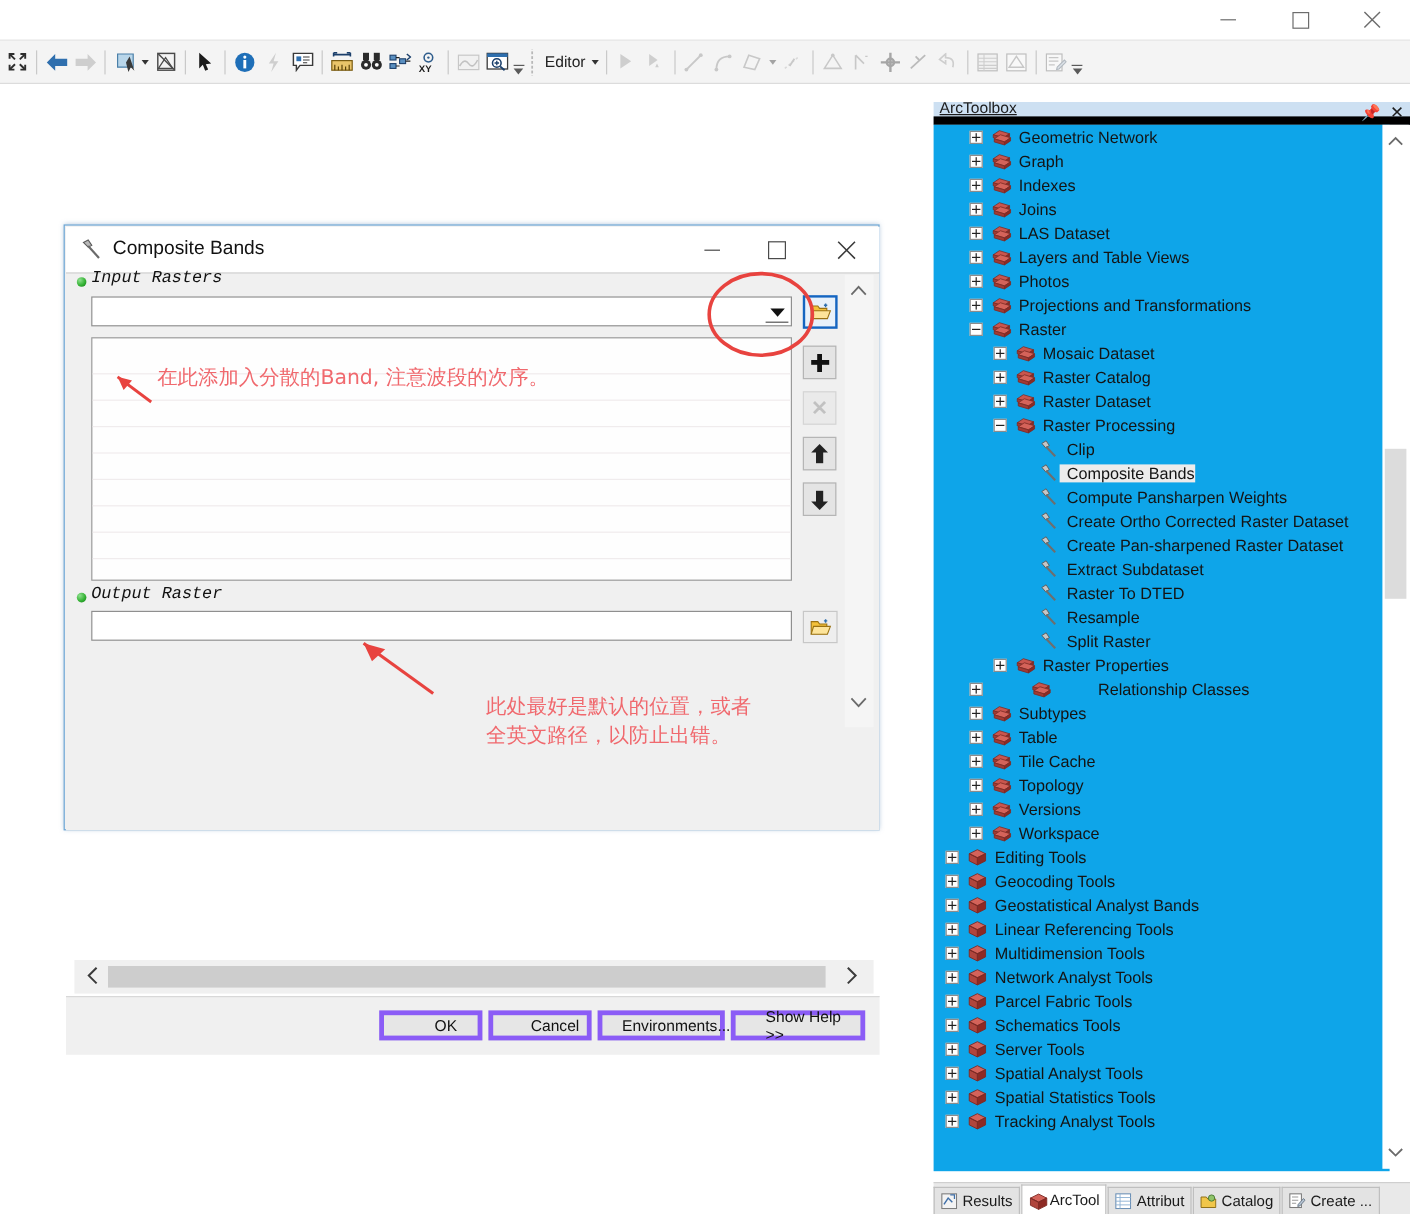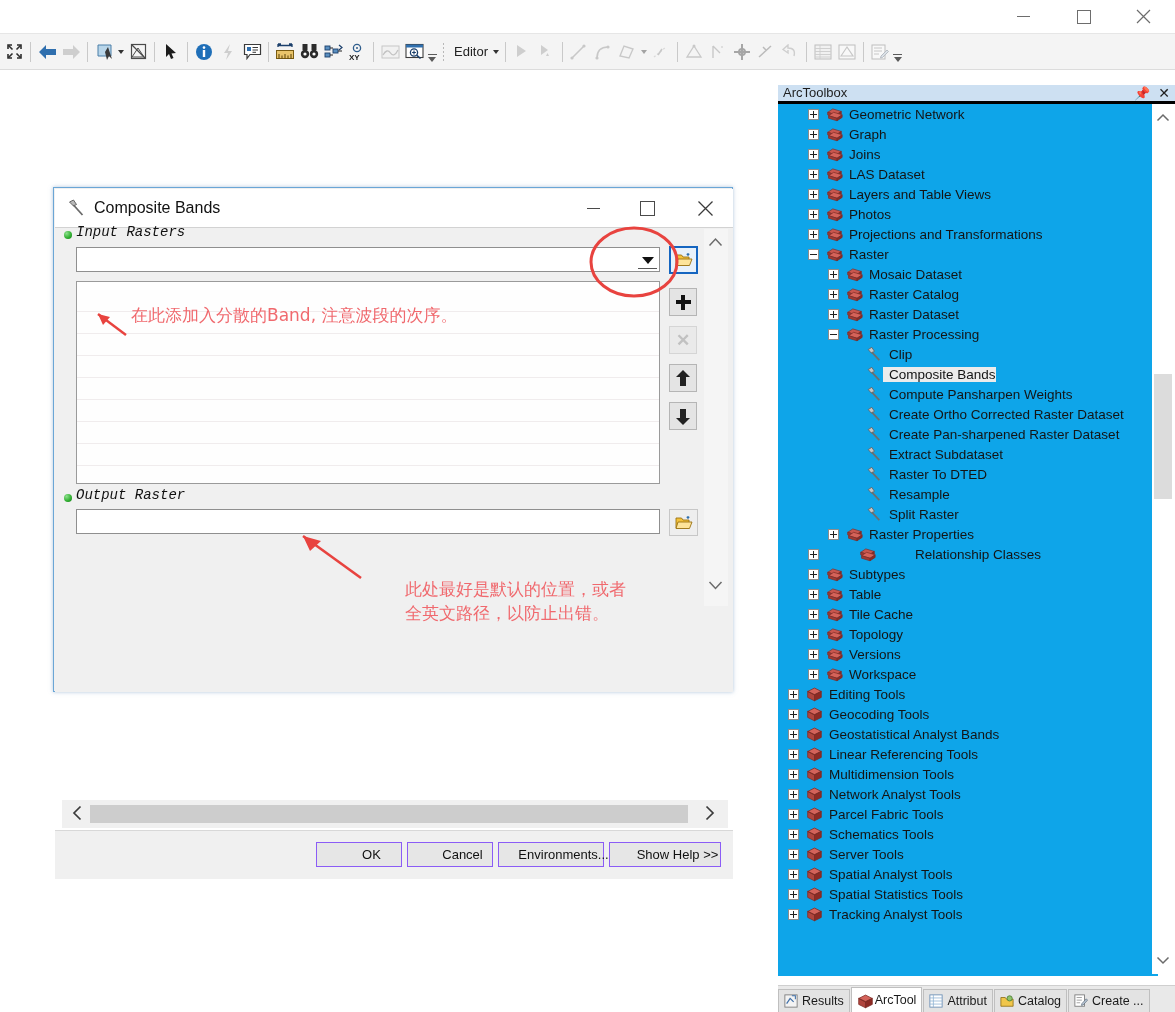--- a/index.html
+++ b/index.html
@@ -124,40 +124,40 @@
   .arrow-down i{position:absolute;left:1px;bottom:0;width:0;height:0;border-left:7px solid transparent;border-right:7px solid transparent;border-top:7px solid #222;}
   .vsb-arrow{position:absolute;left:0;width:22px;height:22px;display:flex;align-items:center;justify-content:center;color:#4f4f4f;font-size:15px;}
   .hsb-arrow{position:absolute;top:0;width:22px;height:26px;display:flex;align-items:center;justify-content:center;font-size:17px;color:#3b3b3b;}
 
   #dlg-footer{
     position:absolute;left:1px;top:642px;width:678px;height:48px;
     background:#f0f0f0;border-top:1px solid #d8d8d8;
   }
   .dlgbtn{
     position:absolute;top:11px;height:25px;
-    background:#e6e6e6;border:1px solid #8b5cf6;box-sizing:border-box;
+    background:#e6e6e6;border:4px solid #8b5cf6;box-sizing:border-box;
     font-size:13px;color:#111;display:flex;align-items:center;justify-content:center;padding-left:25px;
   }
 
   
   .ann-text{
     position:absolute;color:#f0696e;font-size:17px;white-space:pre;
     font-family:"DejaVu Sans",sans-serif;line-height:23px;
   }
   .ann-svg{position:absolute;overflow:visible;}
 
   
   #tbox{
     position:absolute;left:778px;top:85px;width:397px;height:927px;
     background:#ffffff;box-sizing:border-box;
   }
   #tbox-header{
     position:absolute;left:0;top:0;width:397px;height:19px;
-    background:#cde0f2;display:flex;align-items:flex-start;
-    border-bottom:3px solid #000000;box-sizing:border-box;
+    background:#cde0f2;display:flex;align-items:flex-end;
+    border-bottom:7px solid #000000;box-sizing:border-box;text-decoration:underline;
   }
   #tbox-title{font-size:13px;color:#1d1d1d;padding-left:5px;}
   #tbox-pin{position:absolute;right:24px;top:1px;font-size:13px;color:#1d1d1d;}
   #tbox-close{position:absolute;right:5px;top:0px;font-size:14px;color:#1d1d1d;}
 
   #tbox-tree{
     position:absolute;left:0;top:19px;width:380px;height:872px;
     overflow:hidden;background:#0ea5e9;
   }
   .trow{position:relative;height:20px;display:flex;align-items:center;white-space:nowrap;}
@@ -612,20 +612,35 @@
           <span class="vbar"></span>
         </span>
         <span class="ticon"><svg viewBox="0 0 20 18" width="17" height="16">
             <path d="M2 7 L8 3 L18 6 L12 10 Z" fill="#c9564e" stroke="#7e2b25" stroke-width=".8"></path>
             <path d="M2 7 L2 10 L12 13 L12 10 Z" fill="#a33a33" stroke="#7e2b25" stroke-width=".8"></path>
             <path d="M12 10 L18 6 L18 9 L12 13 Z" fill="#8d2a24" stroke="#7e2b25" stroke-width=".8"></path>
             <path d="M3 11 L9 7 L19 10 L13 14 Z" fill="#d4635a" stroke="#7e2b25" stroke-width=".8"></path>
             <path d="M3 11 L3 14 L13 17 L13 14 Z" fill="#a33a33" stroke="#7e2b25" stroke-width=".8"></path>
             <path d="M13 14 L19 10 L19 13 L13 17 Z" fill="#8d2a24" stroke="#7e2b25" stroke-width=".8"></path>
           </svg></span>
+        <span class="tlabel">Indexes</span>
+      </div>
+      <div class="trow" style="padding-left: 30px;">
+        <span class="tgl">
+          <span class="hbar"></span>
+          <span class="vbar"></span>
+        </span>
+        <span class="ticon"><svg viewBox="0 0 20 18" width="17" height="16">
+            <path d="M2 7 L8 3 L18 6 L12 10 Z" fill="#c9564e" stroke="#7e2b25" stroke-width=".8"></path>
+            <path d="M2 7 L2 10 L12 13 L12 10 Z" fill="#a33a33" stroke="#7e2b25" stroke-width=".8"></path>
+            <path d="M12 10 L18 6 L18 9 L12 13 Z" fill="#8d2a24" stroke="#7e2b25" stroke-width=".8"></path>
+            <path d="M3 11 L9 7 L19 10 L13 14 Z" fill="#d4635a" stroke="#7e2b25" stroke-width=".8"></path>
+            <path d="M3 11 L3 14 L13 17 L13 14 Z" fill="#a33a33" stroke="#7e2b25" stroke-width=".8"></path>
+            <path d="M13 14 L19 10 L19 13 L13 17 Z" fill="#8d2a24" stroke="#7e2b25" stroke-width=".8"></path>
+          </svg></span>
         <span class="tlabel">Joins</span>
       </div>
       <div class="trow" style="padding-left: 30px;">
         <span class="tgl">
           <span class="hbar"></span>
           <span class="vbar"></span>
         </span>
         <span class="ticon"><svg viewBox="0 0 20 18" width="17" height="16">
             <path d="M2 7 L8 3 L18 6 L12 10 Z" fill="#c9564e" stroke="#7e2b25" stroke-width=".8"></path>
             <path d="M2 7 L2 10 L12 13 L12 10 Z" fill="#a33a33" stroke="#7e2b25" stroke-width=".8"></path>

